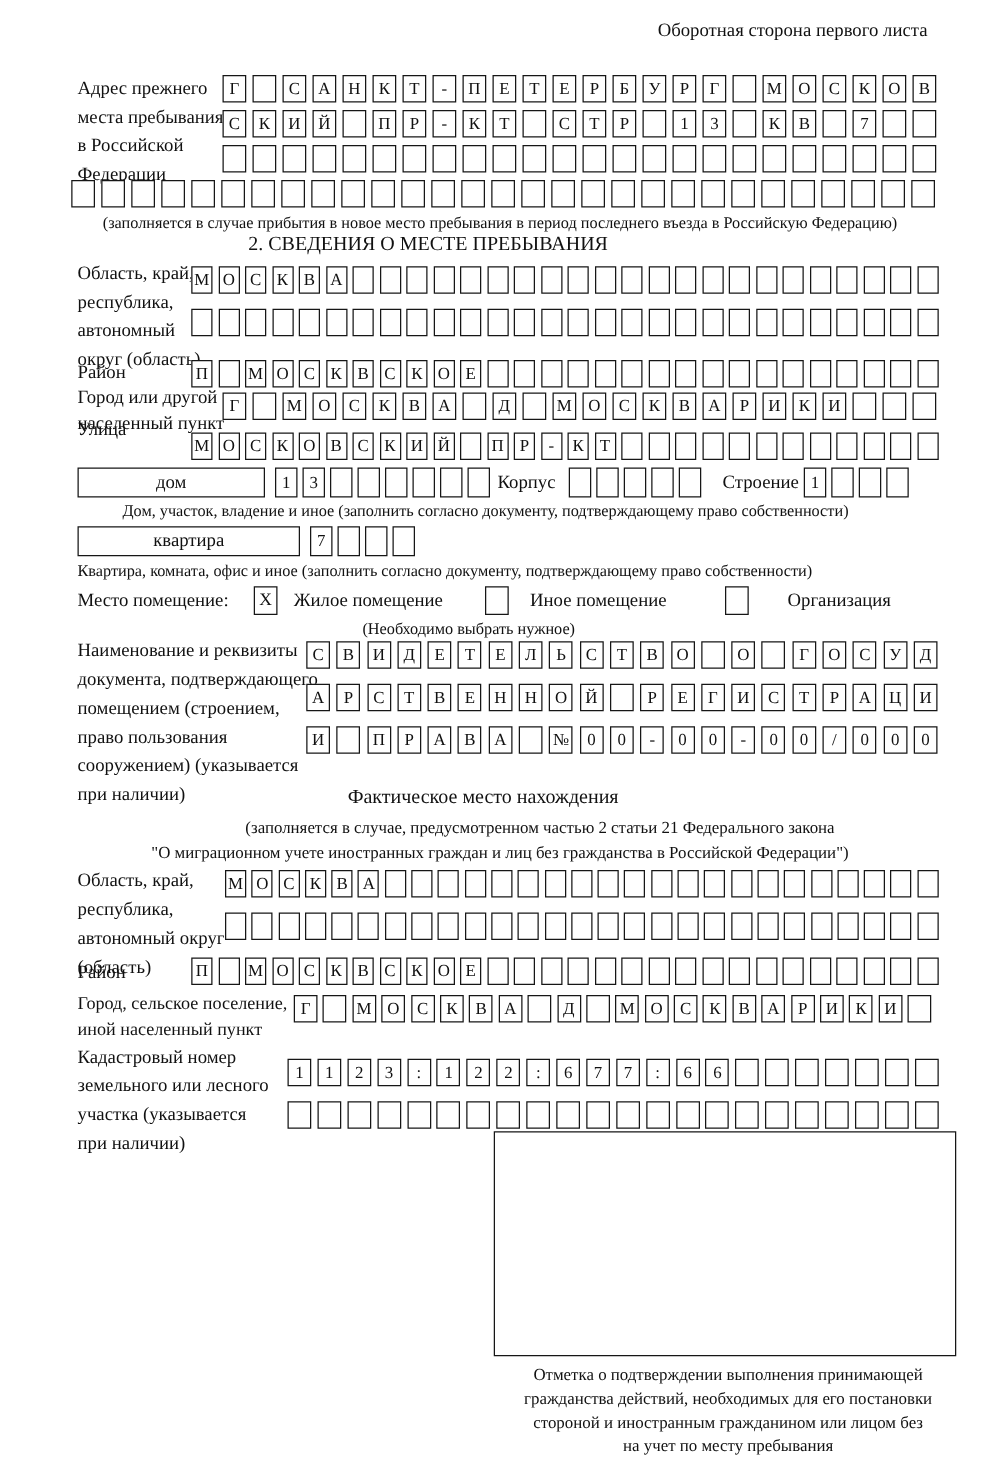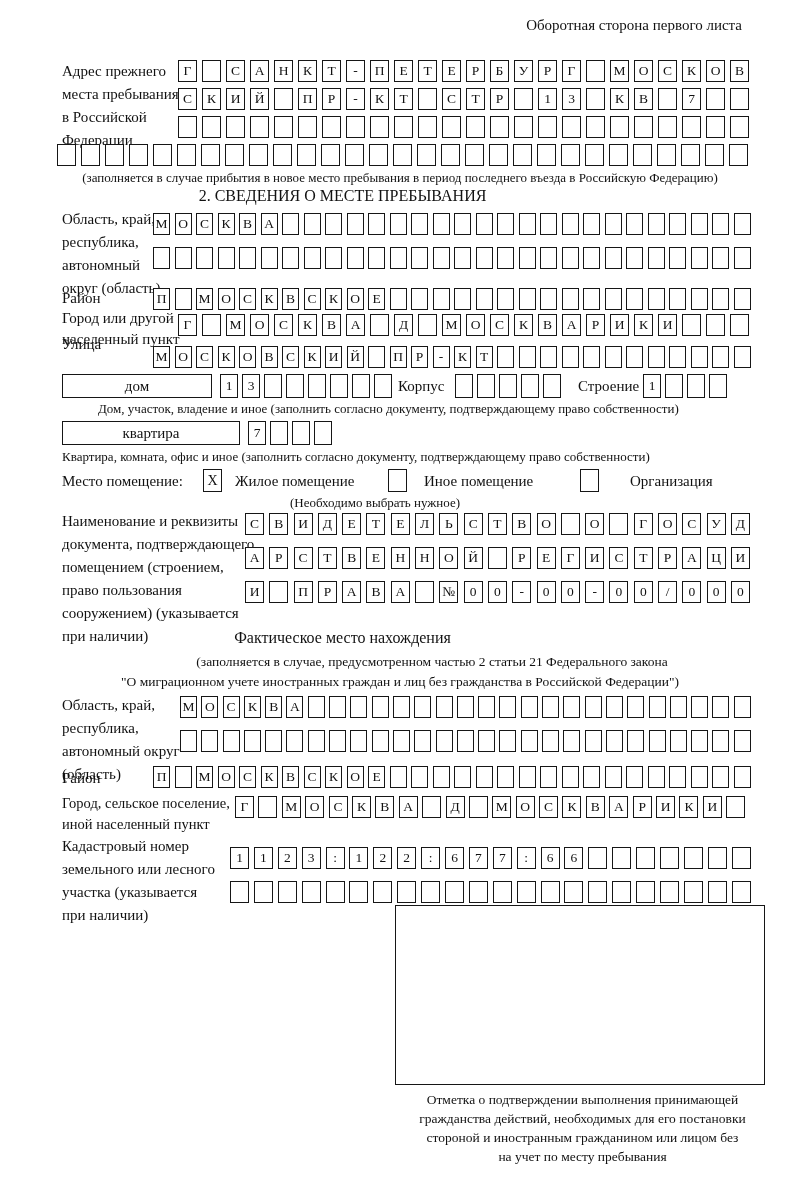--- a/index.html
+++ b/index.html
@@ -425,21 +425,21 @@
       <span class="cell">0</span>
       <span class="cell">-</span>
       <span class="cell">0</span>
       <span class="cell">0</span>
       <span class="cell">/</span>
       <span class="cell">0</span>
       <span class="cell">0</span>
       <span class="cell">0</span>
     </div>
 
-  <div class="title" style="top:629px;">Фактическое место нахождения</div>
+  <div class="title" style="top:629px;padding-left:44px;">Фактическое место нахождения</div>
   <div class="note center" style="top:654px;font-size:13.5px;padding-left:32px;">(заполняется в случае, предусмотренном частью 2 статьи 21 Федерального закона</div>
   <div class="note center" style="top:674px;font-size:13.5px;">"О миграционном учете иностранных граждан и лиц без гражданства в Российской Федерации")</div>
 
   <div class="lbl" style="left:62px;top:694px;">
     <div>Область, край,</div>
     <div>республика,</div>
     <div>автономный округ</div>
     <div>(область)</div>
   </div>
   <div class="cellrow" style="left:180px;top:696px;--w:17px;--g:4.3px;">

